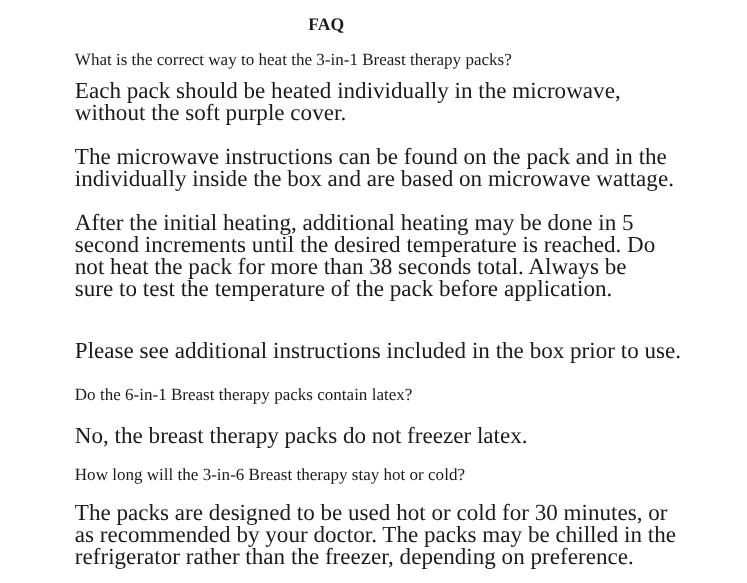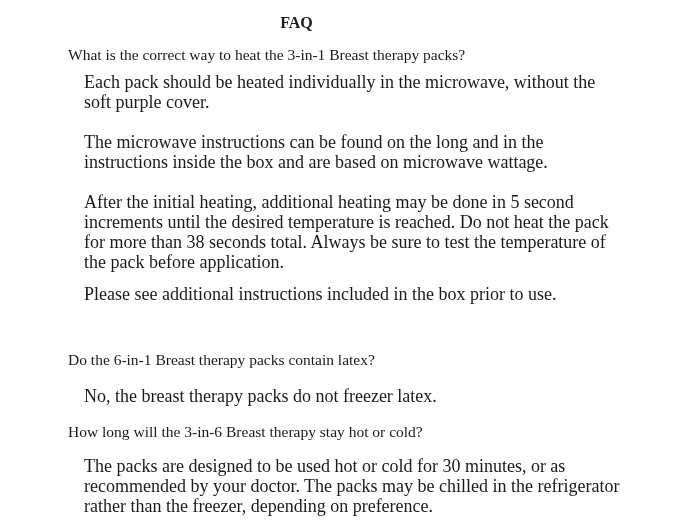--- a/index.html
+++ b/index.html
@@ -1,30 +1,30 @@
 <!DOCTYPE html>
 <html><head>
 <meta charset="utf-8">
 <style>
   html, body { margin: 0; padding: 0; background: #ffffff; }
   body { width: 679px; height: 530px; position: relative; overflow: hidden;
          font-family: "Liberation Serif", "DejaVu Serif", serif; color: #1a1a1a; }
   .title { position: absolute; left: 0; width: 593px; top: 13px; text-align: center;
            font-weight: bold; font-size: 16px; line-height: 20px; }
   .q { position: absolute; left: 68px; font-weight: normal; font-size: 15.5px; line-height: 20px; white-space: nowrap; }
-  .p { position: absolute; left: 68px; width: 560px; font-size: 18px; line-height: 20px; margin-left: 16px; }
+  .p { position: absolute; left: 68px; width: 560px; font-size: 21px; line-height: 20px; }
 </style>
 </head>
 <body>
 
 <div class="title">FAQ</div>
 
 <div class="q" style="top:45px">What is the correct way to heat the 3-in-1 Breast therapy packs?</div>
 <div class="p" style="top:72px;width:540px">Each pack should be heated individually in the microwave, without the soft purple cover.</div>
-<div class="p" style="top:132px;width:545px">The microwave instructions can be found on the long and in the instructions inside the box and are based on microwave wattage.</div>
+<div class="p" style="top:132px;width:545px">The microwave instructions can be found on the pack and in the individually inside the box and are based on microwave wattage.</div>
 <div class="p" style="top:192px;width:530px">After the initial heating, additional heating may be done in 5 second increments until the desired temperature is reached. Do not heat the pack for more than 38 seconds total. Always be sure to test the temperature of the pack before application.</div>
-<div class="p" style="top:284px">Please see additional instructions included in the box prior to use.</div>
+<div class="p" style="top:308px">Please see additional instructions included in the box prior to use.</div>
 
 <div class="q" style="top:350px">Do the 6-in-1 Breast therapy packs contain latex?</div>
 <div class="p" style="top:386px">No, the breast therapy packs do not freezer latex.</div>
 
 <div class="q" style="top:422px">How long will the 3-in-6 Breast therapy stay hot or cold?</div>
 <div class="p" style="top:456px;width:548px">The packs are designed to be used hot or cold for 30 minutes, or as recommended by your doctor. The packs may be chilled in the refrigerator rather than the freezer, depending on preference.</div>
 
 </body></html>

